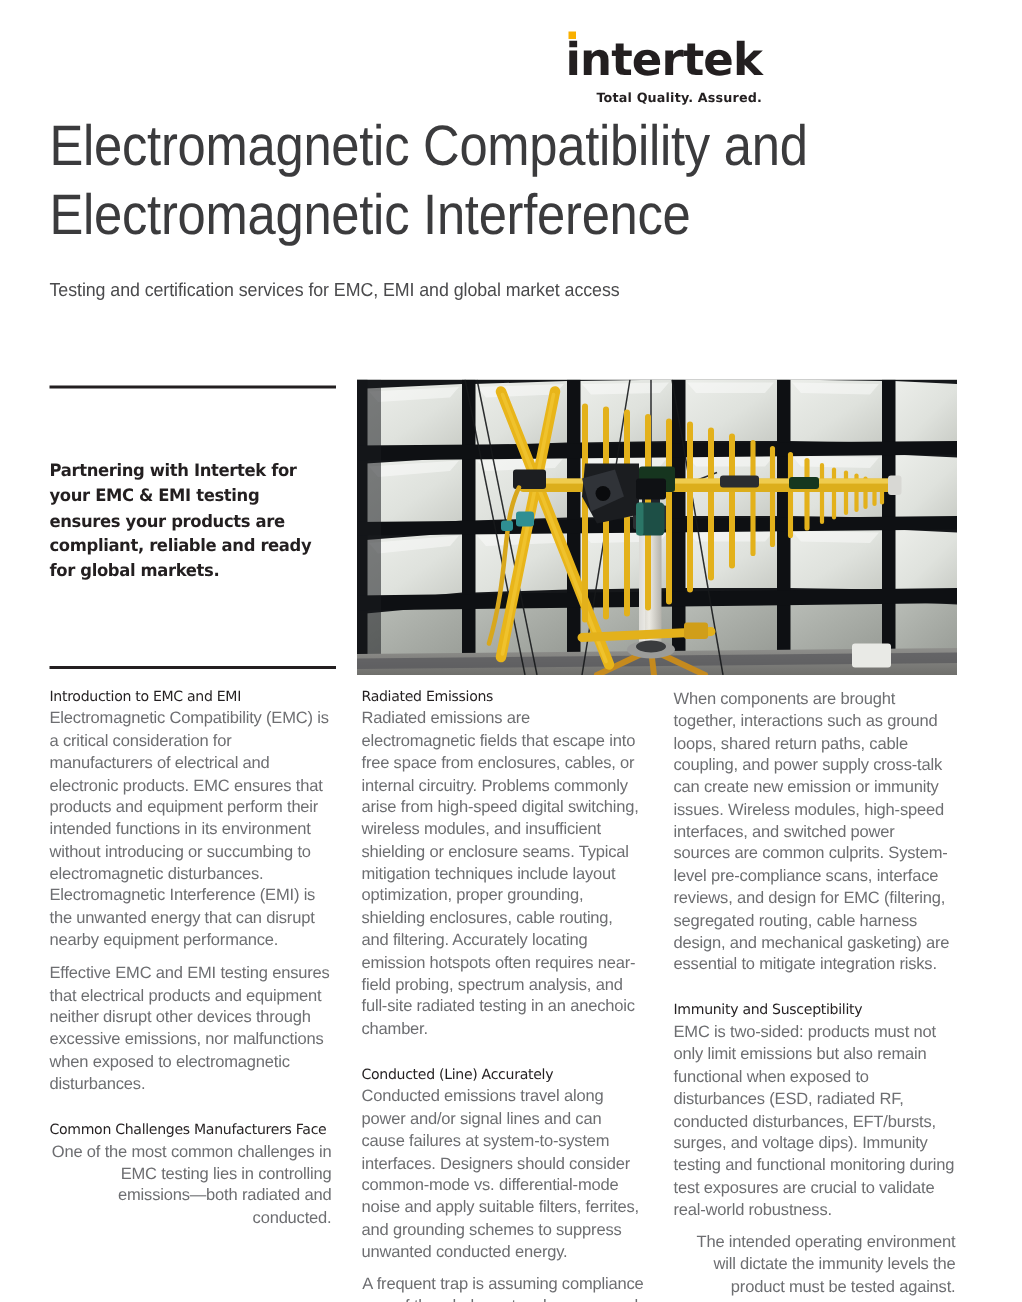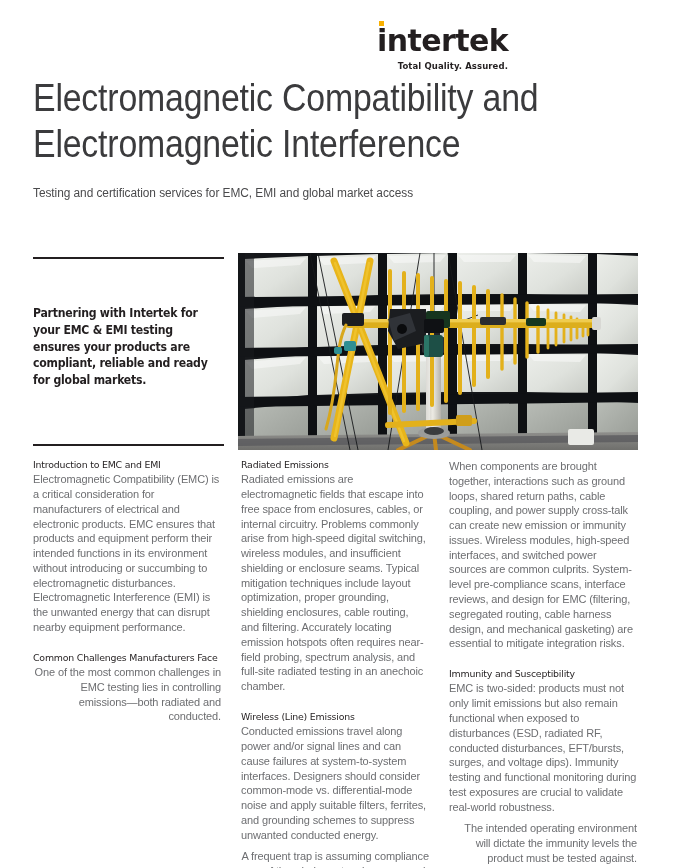--- a/index.html
+++ b/index.html
@@ -389,28 +389,29 @@
         <rect x="0" y="0" width="400" height="197" fill="none"></rect>
       </g>
     </svg>
   </div>
 
   <div class="cols">
 
     <div class="col col-1">
       <h3 class="sec">Introduction to EMC and EMI</h3>
       <p class="bd">Electromagnetic Compatibility (EMC) is a critical consideration for manufacturers of electrical and electronic products. EMC ensures that products and equipment perform their intended functions in its environment without introducing or succumbing to electromagnetic disturbances. Electromagnetic Interference (EMI) is the unwanted energy that can disrupt nearby equipment performance.</p>
+      <p class="bd">Effective EMC and EMI testing ensures that electrical products and equipment neither disrupt other devices through excessive emissions, nor malfunctions when exposed to electromagnetic disturbances.</p>
       <h3 class="sec spaced">Common Challenges Manufacturers Face</h3>
       <p class="bd">One of the most common challenges in EMC testing lies in controlling emissions—both radiated and conducted.</p>
     </div>
 
     <div class="col col-2">
       <h3 class="sec">Radiated Emissions</h3>
       <p class="bd">Radiated emissions are electromagnetic fields that escape into free space from enclosures, cables, or internal circuitry. Problems commonly arise from high-speed digital switching, wireless modules, and insufficient shielding or enclosure seams. Typical mitigation techniques include layout optimization, proper grounding, shielding enclosures, cable routing, and filtering. Accurately locating emission hotspots often requires near-field probing, spectrum analysis, and full-site radiated testing in an anechoic chamber.</p>
-      <h3 class="sec spaced">Wireless (Line) Emissions</h3>
+      <h3 class="sec spaced">Conducted (Line) Accurately</h3>
       <p class="bd">Conducted emissions travel along power and/or signal lines and can cause failures at system-to-system interfaces. Designers should consider common-mode vs. differential-mode noise and apply suitable filters, ferrites, and grounding schemes to suppress unwanted conducted energy.</p>
       <p class="bd">A frequent trap is assuming compliance of the whole system because each module passed stand-alone tests.</p>
     </div>
 
     <div class="col col-3">
       <p class="bd">When components are brought together, interactions such as ground loops, shared return paths, cable coupling, and power supply cross-talk can create new emission or immunity issues. Wireless modules, high-speed interfaces, and switched power sources are common culprits. System-level pre-compliance scans, interface reviews, and design for EMC (filtering, segregated routing, cable harness design, and mechanical gasketing) are essential to mitigate integration risks.</p>
       <h3 class="sec spaced">Immunity and Susceptibility</h3>
       <p class="bd">EMC is two-sided: products must not only limit emissions but also remain functional when exposed to disturbances (ESD, radiated RF, conducted disturbances, EFT/bursts, surges, and voltage dips). Immunity testing and functional monitoring during test exposures are crucial to validate real-world robustness.</p>
       <p class="bd">The intended operating environment will dictate the immunity levels the product must be tested against. Medical equipment intended for home use has higher test levels compared to equipment intended for use in a professional healthcare facility environment.</p>
     </div>

